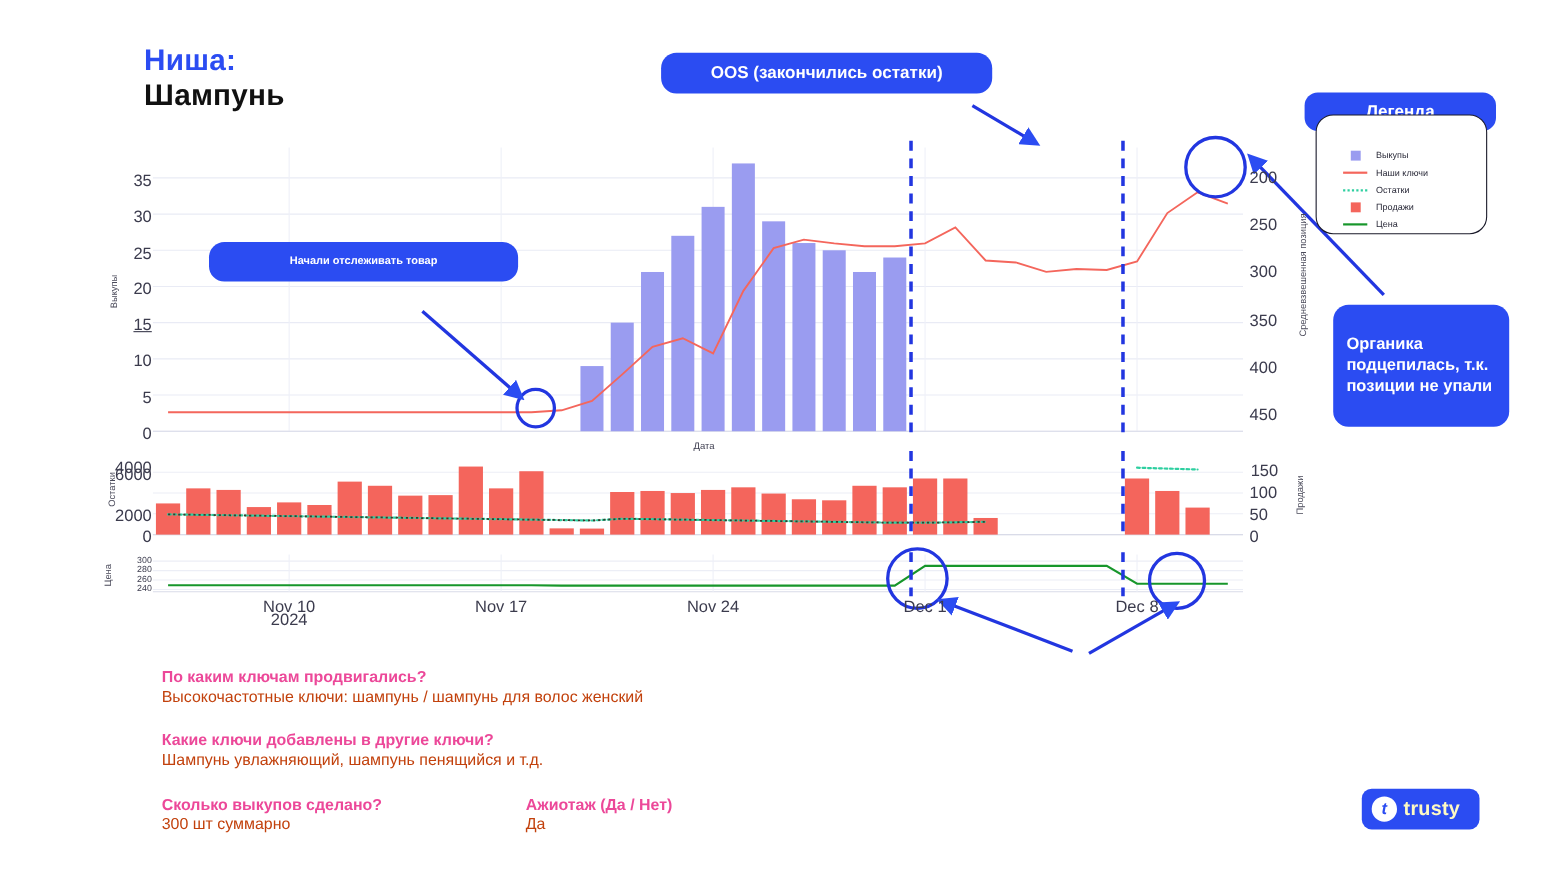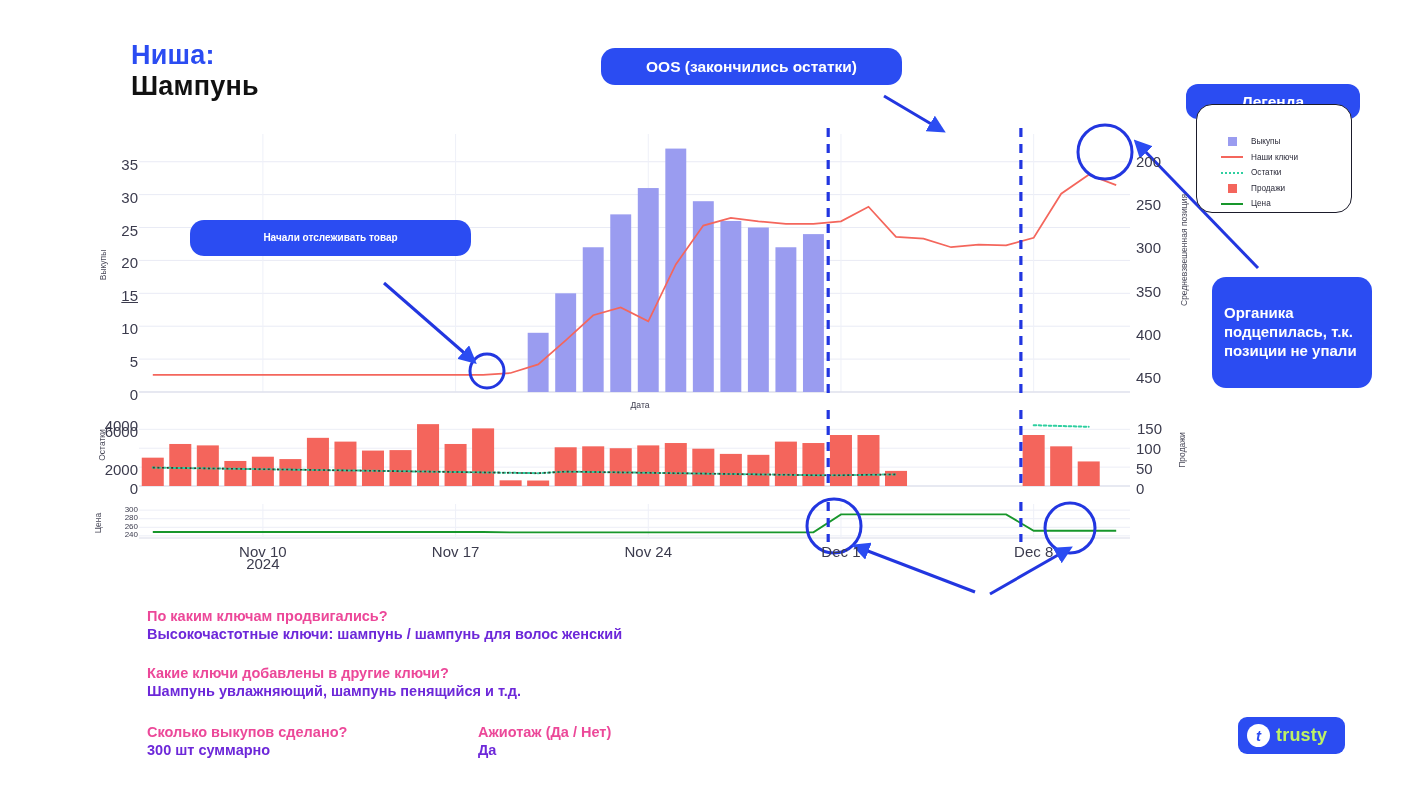--- a/index.html
+++ b/index.html
@@ -66,35 +66,35 @@
   }
   .tick {
     position:absolute; font-size:15px; color:#3b3b4d;
     text-align:right; white-space:nowrap;
   }
   .tick-x { text-align:center; }
 
   
   .qa { position:absolute; }
   .qa-q { color:#ec4899; font-weight:bold; font-size:14.5px; margin-bottom:2px; }
-  .qa-a { color:#6d28d9; font-size:14.5px;font-weight:bold; }
+  .qa-a { color:#c2410c; font-size:14.5px; }
 
   
   .logo {
     position:absolute; left:1238px; top:717px; width:107px; height:37px;
     background:#2B4CF2; border-radius:9px;
     display:flex; align-items:center; padding-left:9px;
   }
   .logo-mark {
     width:23px; height:23px; border-radius:50%; background:#ffffff;
     display:flex; align-items:center; justify-content:center;
     font-weight:bold; font-size:15px; color:#2B4CF2; font-style:italic;
     margin-right:6px;
   }
-  .logo-text { color:#bef264; font-weight:bold; font-size:18px; letter-spacing:0.2px; }
+  .logo-text { color:#fef9c3; font-weight:bold; font-size:18px; letter-spacing:0.2px; }
 </style>
 </head>
 <body>
 
 <div class="page">
 
   <div class="title-block">
     <div class="title-line1">Ниша:</div>
     <div class="title-line2">Шампунь</div>
   </div>

